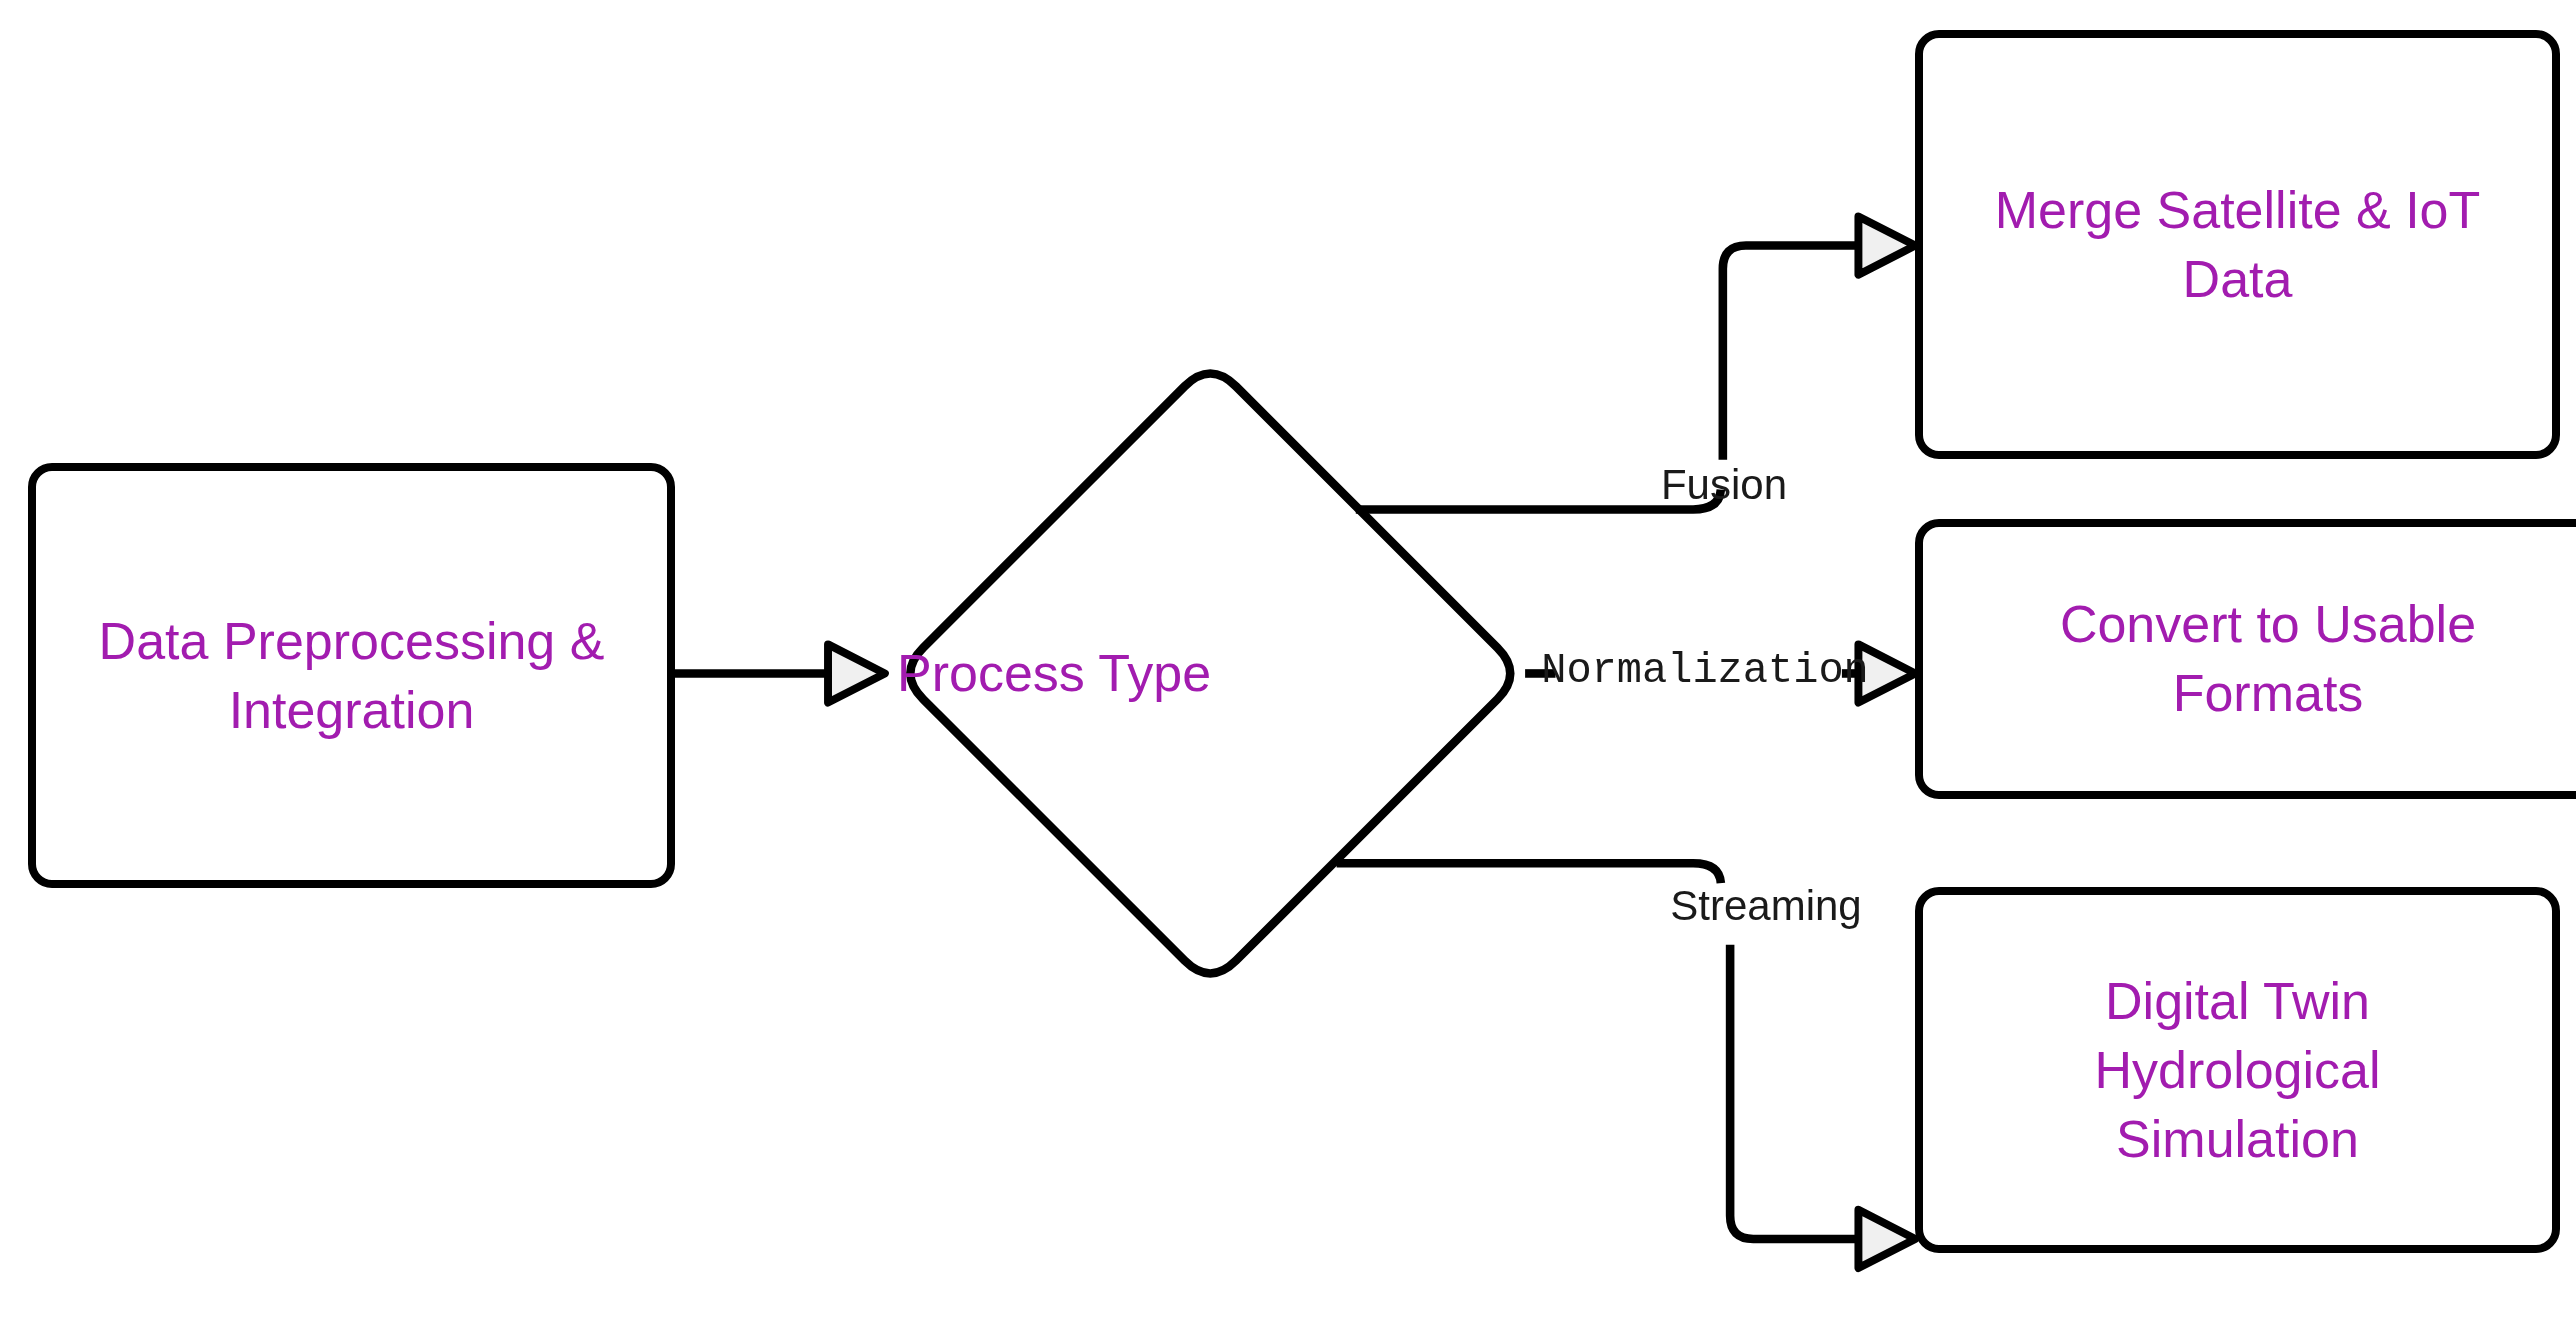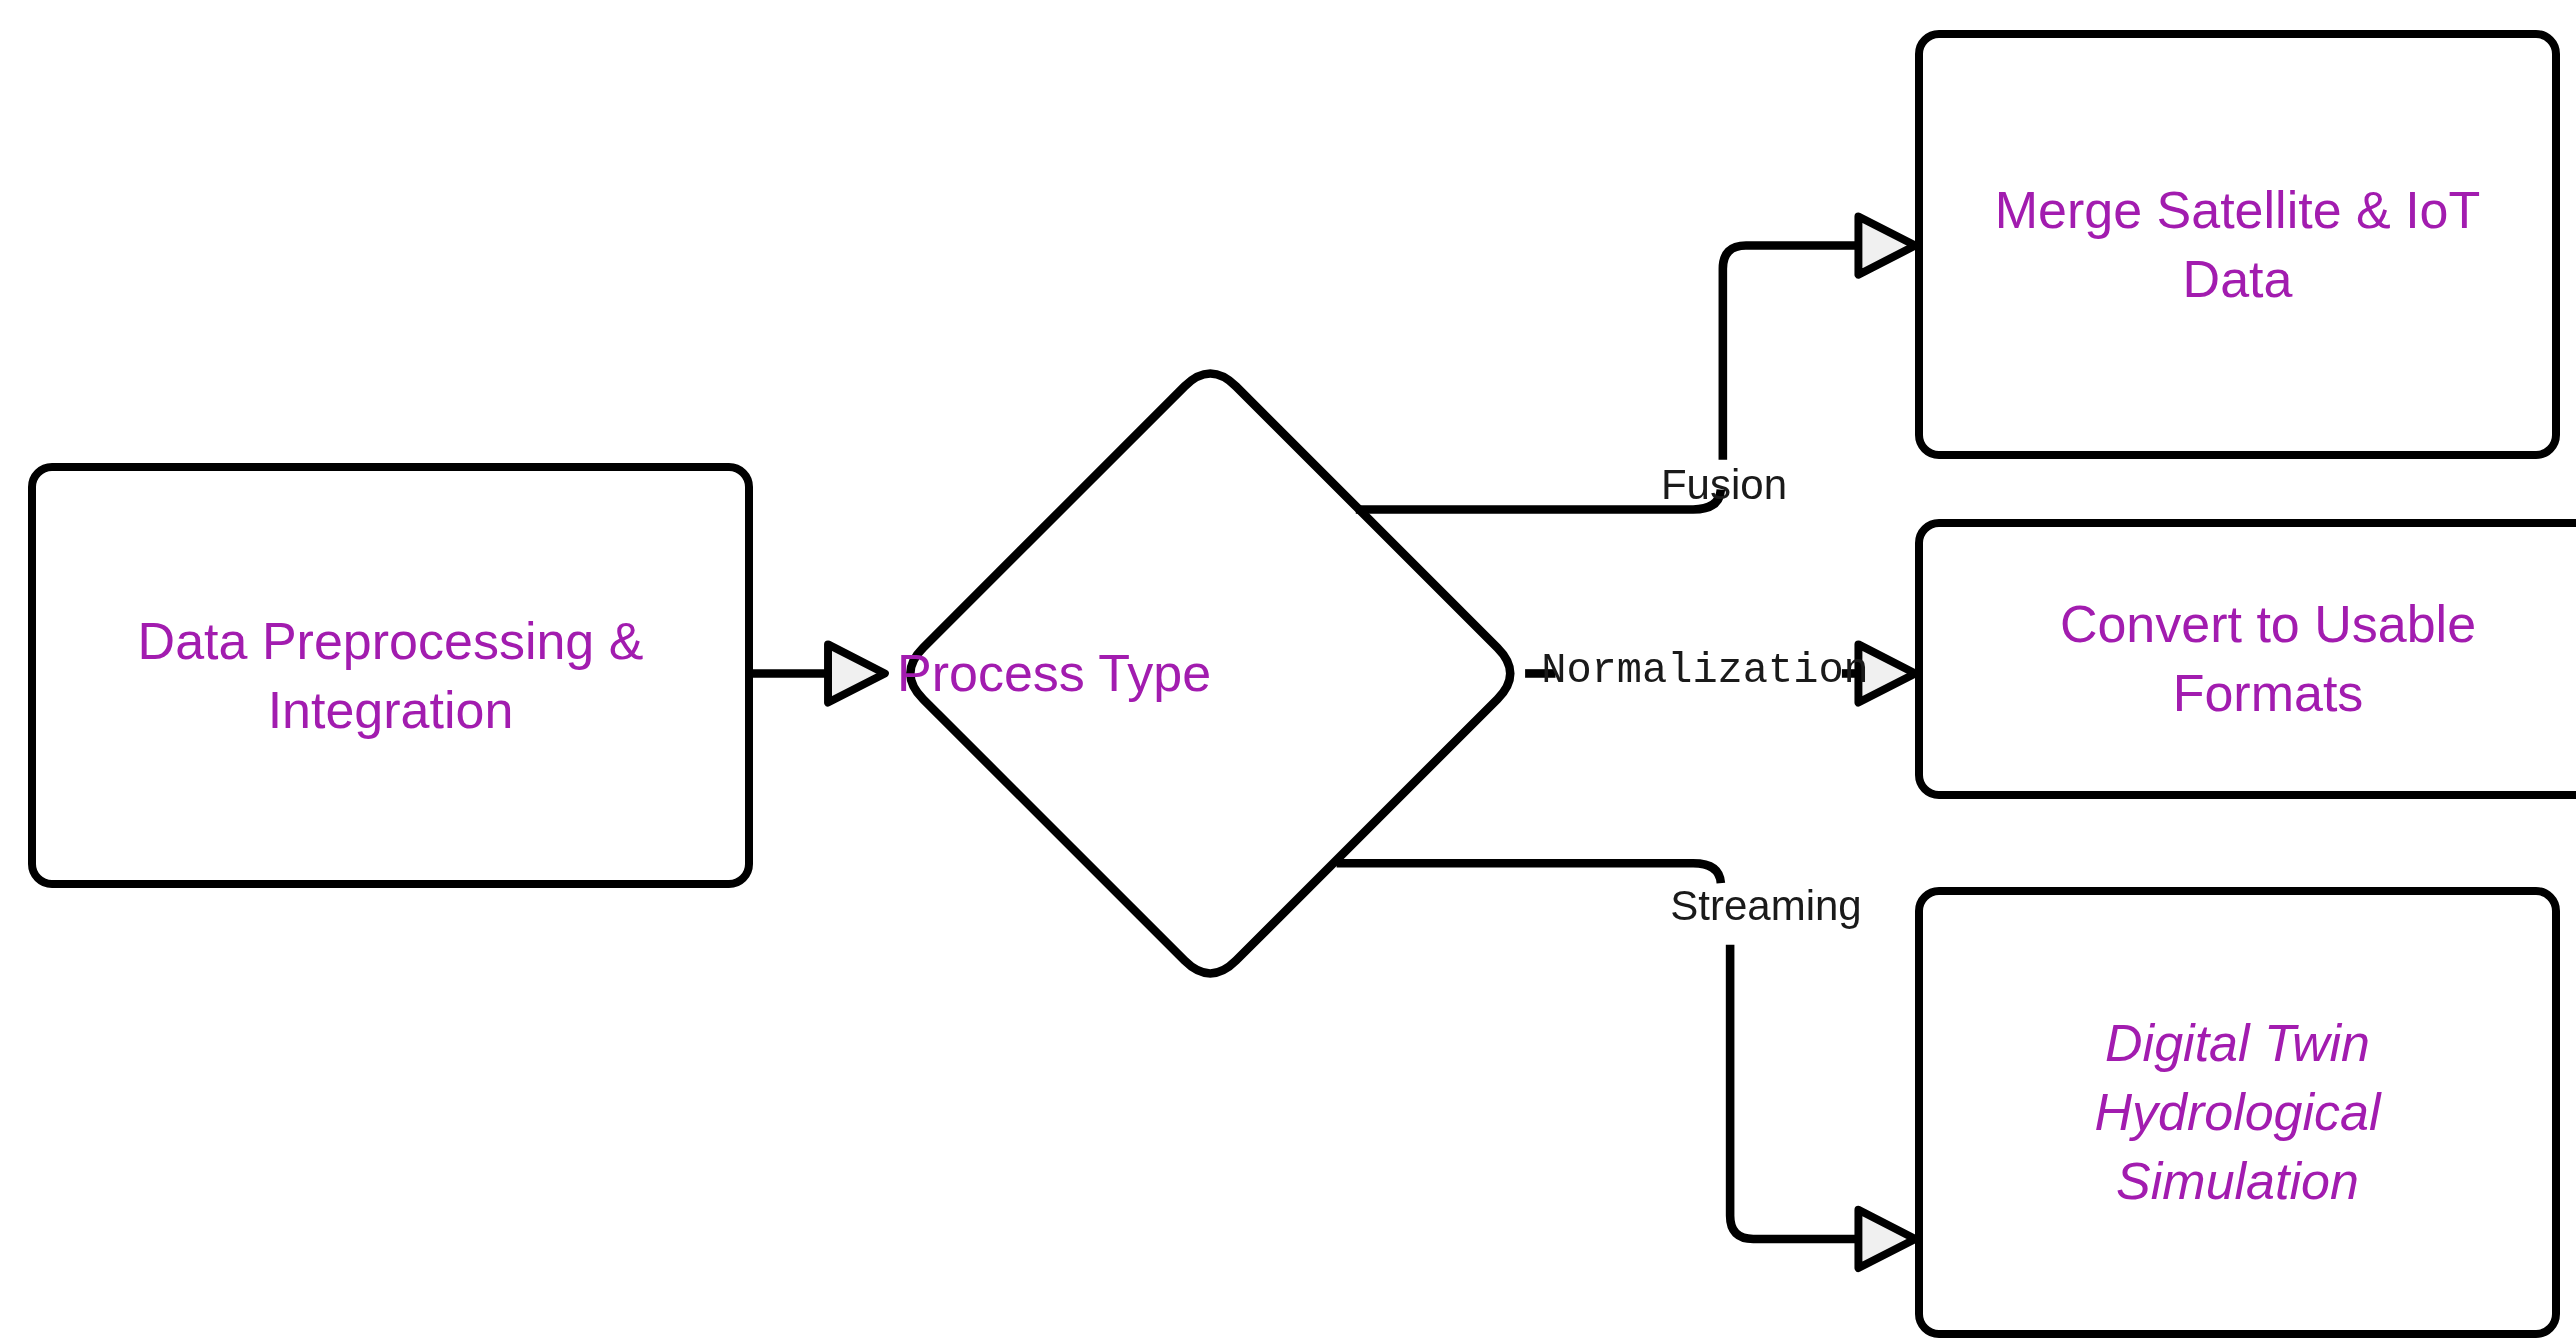--- a/index.html
+++ b/index.html
@@ -96,40 +96,40 @@
 
     <path class="connector" d="M 2306 1018 H 2352"></path>
     <path class="connector" d="M 2785 1018 H 2810"></path>
     <polygon class="arrowhead" points="2810,974 2896,1018 2810,1062"></polygon>
 
     <path class="connector" d="M 2021 1305 L 2560 1305 Q 2600 1305 2602 1335"></path>
     <path class="connector" d="M 2616 1428 V 1838 Q 2616 1873 2651 1873 H 2810"></path>
     <polygon class="arrowhead" points="2810,1829 2896,1873 2810,1917"></polygon>
   </svg>
 
-  <div class="node-box" style="left:28px; top:463px; width:725px; height:425px;text-align:right;">
+  <div class="node-box" style="left:28px; top:463px; width:647px; height:425px;text-align:right;">
     <div class="node-line">Data Preprocessing &amp;</div>
     <div class="node-line">Integration</div>
   </div>
 
   <div class="decision-label-wrap" style="left:897px; top:360px; width:626px; height:626px;">
     <div class="node-line">Process Type</div>
   </div>
 
   <div class="node-box" style="left:1915px; top:30px; width:645px; height:429px;">
     <div class="node-line">Merge Satellite &amp; IoT</div>
     <div class="node-line">Data</div>
   </div>
 
   <div class="node-box" style="left:1915px; top:519px; width:706px; height:280px;">
     <div class="node-line">Convert to Usable</div>
     <div class="node-line">Formats</div>
   </div>
 
-  <div class="node-box" style="left:1915px; top:887px; width:645px; height:451px;font-style:italic;">
+  <div class="node-box" style="left:1915px; top:887px; width:645px; height:366px;">
     <div class="node-line">Digital Twin</div>
     <div class="node-line">Hydrological</div>
     <div class="node-line">Simulation</div>
   </div>
 
   <div class="edge-label" style="left:1724px; top:485px;">Fusion</div>
   <div class="edge-label" style="left:1705px; top:671px;font-family:Liberation Mono, monospace;">Normalization</div>
   <div class="edge-label" style="left:1731px; top:906px;margin-left:35px;">Streaming</div>
 
 </div>

